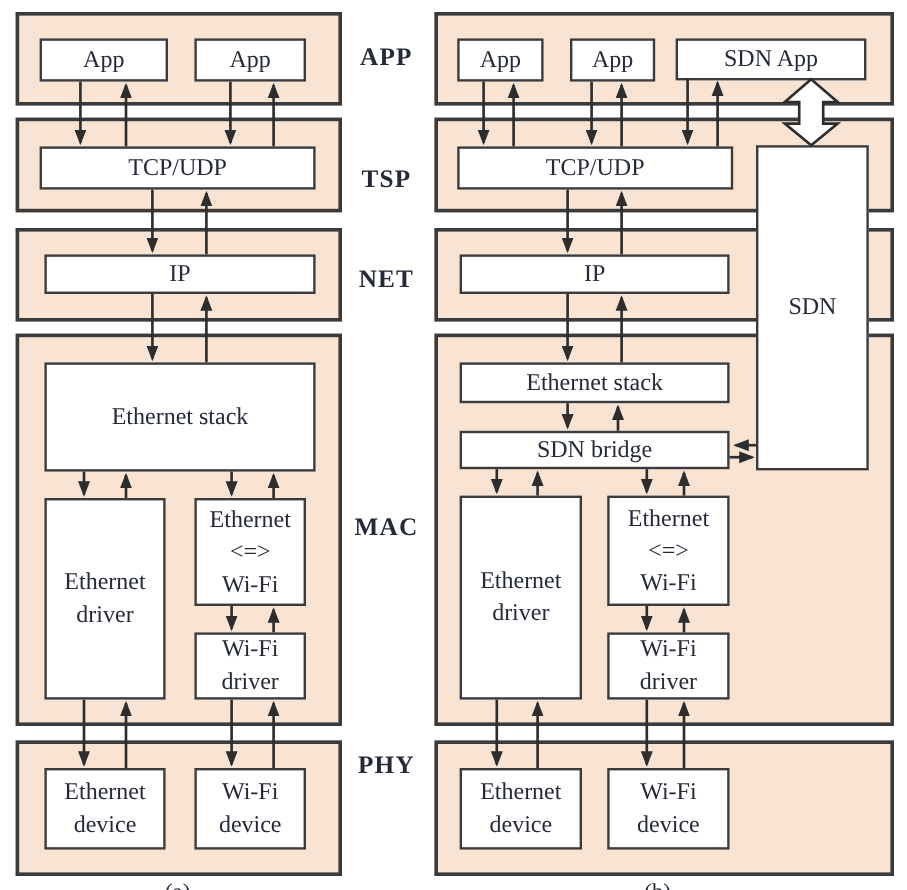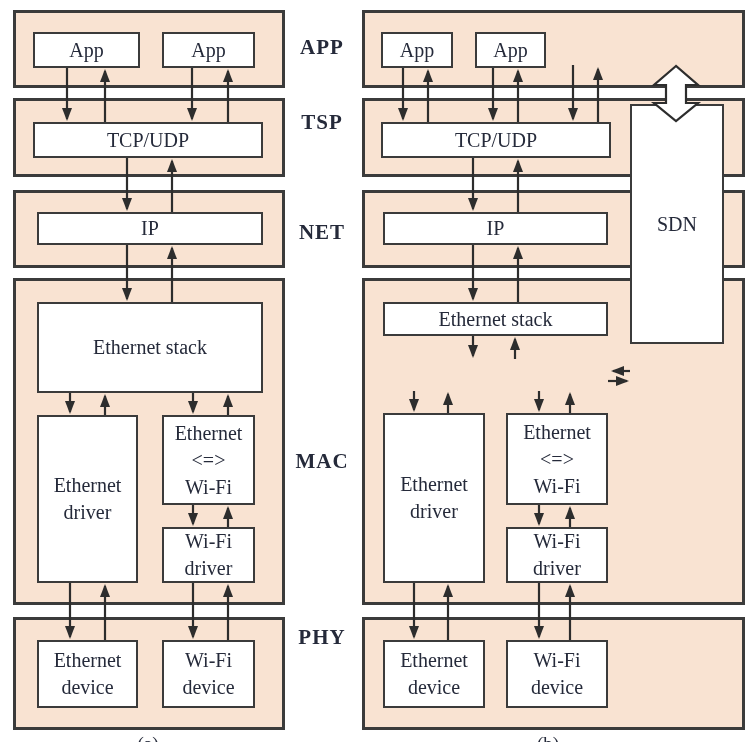--- a/index.html
+++ b/index.html
@@ -48,23 +48,23 @@
   <div class="layer" style="left:13px;top:278px;width:272px;height:327px"></div>
   <div class="layer" style="left:13px;top:617px;width:272px;height:113px"></div>
 
   <div class="layer" style="left:362px;top:10px;width:383px;height:78px"></div>
   <div class="layer" style="left:362px;top:98px;width:383px;height:79px"></div>
   <div class="layer" style="left:362px;top:190px;width:383px;height:78px"></div>
   <div class="layer" style="left:362px;top:278px;width:383px;height:327px"></div>
   <div class="layer" style="left:362px;top:617px;width:383px;height:113px"></div>
 
   <div class="llabel" style="left:287px;top:35px">APP</div>
-  <div class="llabel" style="left:287px;top:110px">TSP</div>
+  <div class="llabel" style="left:287px;top:137px">TSP</div>
   <div class="llabel" style="left:287px;top:220px">NET</div>
-  <div class="llabel" style="left:287px;top:449px">MAC</div>
+  <div class="llabel" style="left:287px;top:427px">MAC</div>
   <div class="llabel" style="left:287px;top:625px">PHY</div>
 
   <div class="wbox" style="left:33px;top:32px;width:107px;height:36px">
       <span>App</span>
     </div>
   <div class="wbox" style="left:162px;top:32px;width:93px;height:36px">
       <span>App</span>
     </div>
   <div class="wbox" style="left:33px;top:122px;width:230px;height:36px">
       <span>TCP/UDP</span>
@@ -96,30 +96,36 @@
     <div>Wi-Fi</div>
     <div>device</div>
   </div>
 
   <div class="wbox" style="left:381px;top:32px;width:72px;height:36px">
       <span>App</span>
     </div>
   <div class="wbox" style="left:475px;top:32px;width:71px;height:36px">
       <span>App</span>
     </div>
+  <div class="wbox" style="left:563px;top:32px;width:159px;height:35px">
+      <span>SDN App</span>
+    </div>
   <div class="wbox" style="left:381px;top:122px;width:230px;height:36px">
       <span>TCP/UDP</span>
     </div>
   <div class="wbox" style="left:383px;top:212px;width:225px;height:33px">
       <span>IP</span>
     </div>
   <div class="wbox" style="left:383px;top:302px;width:225px;height:34px">
       <span>Ethernet stack</span>
     </div>
-  <div class="wbox" style="left:630px;top:104px;width:94px;height:240px">
+  <div class="wbox" style="left:383px;top:359px;width:225px;height:32px">
+      <span>SDN bridge</span>
+    </div>
+  <div class="wbox" style="left:630px;top:121px;width:94px;height:271px">
       <span>SDN</span>
     </div>
   <div class="wbox" style="left:383px;top:413px;width:102px;height:170px">
     <div>Ethernet</div>
     <div>driver</div>
   </div>
   <div class="wbox" style="left:506px;top:413px;width:102px;height:92px">
     <div>Ethernet</div>
     <div>&lt;=&gt;</div>
     <div>Wi-Fi</div>

